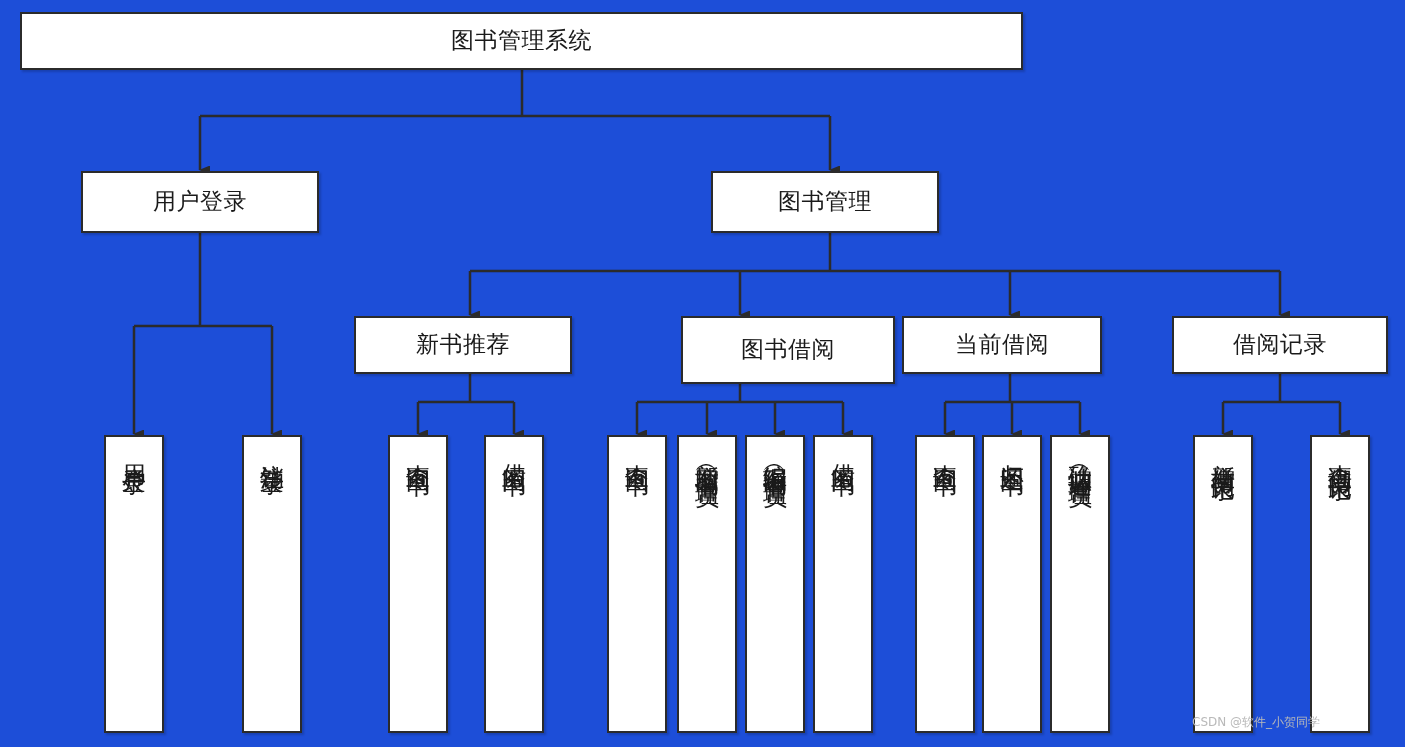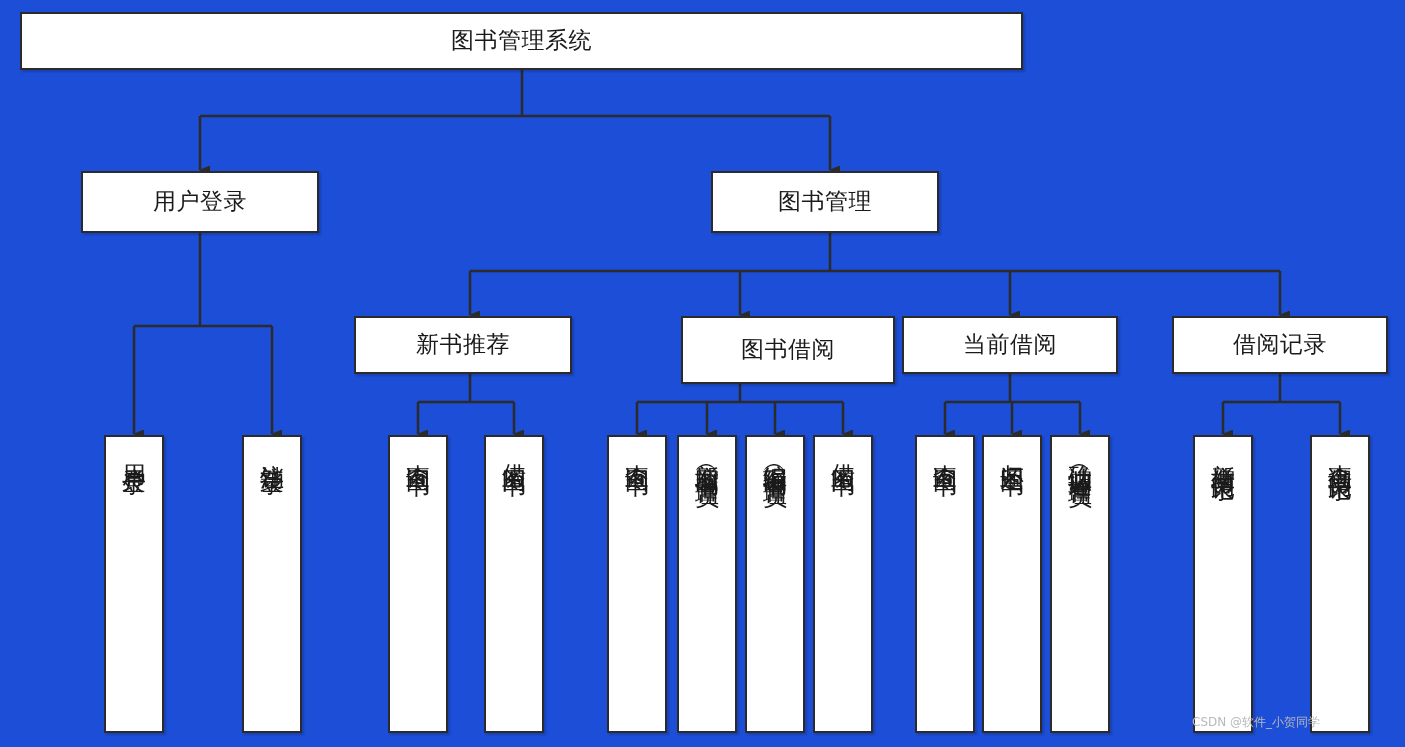--- a/index.html
+++ b/index.html
@@ -122,21 +122,21 @@
       </div>
       <div class="node-box h-node" style="left: 711px; top: 171px; width: 228px; height: 62px;">
         <div class="node-label">图书管理</div>
       </div>
       <div class="node-box h-node" style="left: 354px; top: 316px; width: 218px; height: 58px;">
         <div class="node-label">新书推荐</div>
       </div>
       <div class="node-box h-node" style="left: 633px; top: 316px; width: 214px; height: 68px; margin-left: 48px;">
         <div class="node-label">图书借阅</div>
       </div>
-      <div class="node-box h-node" style="left: 902px; top: 316px; width: 216px; height: 58px;">
+      <div class="node-box h-node" style="left: 902px; top: 316px; width: 200px; height: 58px;">
         <div class="node-label">当前借阅</div>
       </div>
       <div class="node-box h-node" style="left: 1172px; top: 316px; width: 216px; height: 58px;">
         <div class="node-label">借阅记录</div>
       </div>
       <div class="node-box v-node" style="left: 104px; top: 435px; width: 60px; height: 298px;">
         <div class="node-label">用户登录</div>
       </div>
       <div class="node-box v-node" style="left: 242px; top: 435px; width: 60px; height: 298px;">
         <div class="node-label">注销登录</div>

